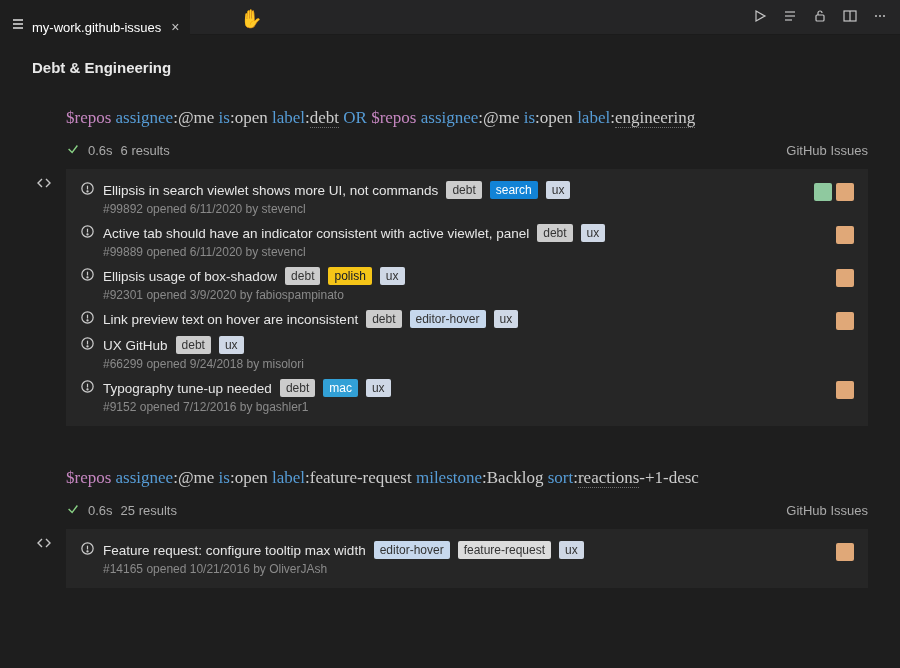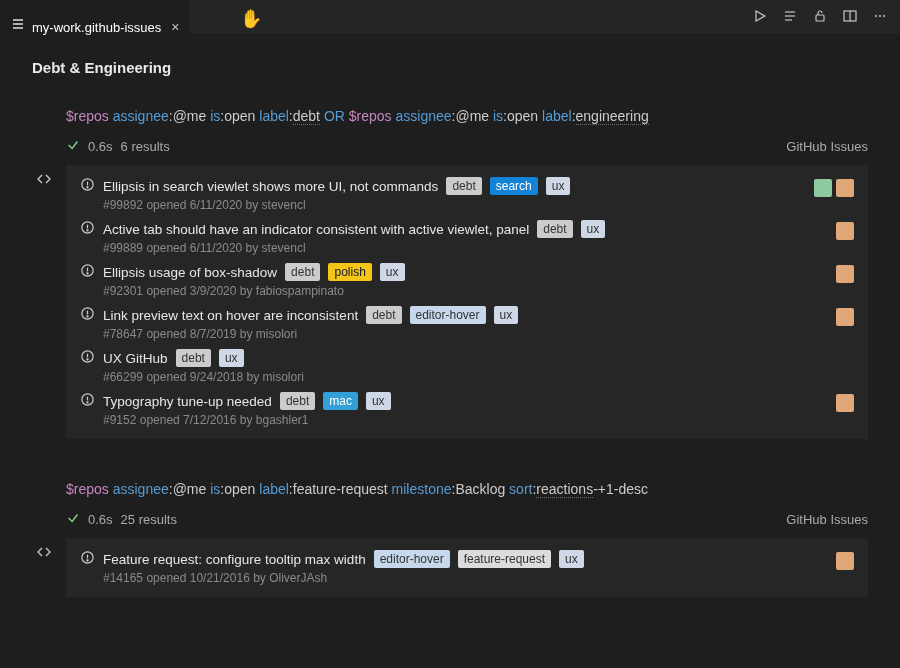--- a/index.html
+++ b/index.html
@@ -32,22 +32,22 @@
     font-size: 13px;
   }
   .tab .close { color: #c5c5c5; font-size: 14px; margin-left: 4px; }
   .tab-right { display:flex; align-items:center; gap: 14px; padding-right: 12px; color: #c5c5c5; }
   .icon-svg { width: 16px; height: 16px; display:inline-block; }
   .hand-cursor { position:absolute; top:8px; left:240px; color:#e8e8e8; font-size:18px; }
   .content { padding: 24px 32px 0 32px; height: calc(100% - 35px); overflow:hidden; }
   h2 { color:#e8e8e8; font-size: 15px; font-weight: 600; margin-bottom: 32px; }
   .query-block { margin-left: 34px; }
   .query {
-    font-family: Liberation Sans, sans-serif;
-    font-size: 14px;
+    font-family: Liberation Serif, serif;
+    font-size: 17px;
     color: #cccccc;
     margin-bottom: 14px;
     white-space: pre;
   }
   .tok-var { color: #c586c0; }
   .tok-key { color: #569cd6; }
   .tok-op  { color: #569cd6; }
   .tok-plain { color: #cccccc; }
   .dotted { border-bottom: 1px dotted #6e6e6e; }
   .result-meta {
@@ -204,21 +204,20 @@
               <span class="issue-icon"><svg viewBox="0 0 16 16" fill="none" stroke="currentColor" stroke-width="1.3">
                   <circle cx="8" cy="8" r="6"></circle>
                   <line x1="8" y1="5" x2="8" y2="9"></line>
                   <circle cx="8" cy="11" r="0.6" fill="currentColor"></circle>
                 </svg></span>
               <span class="issue-title">Link preview text on hover are inconsistent</span>
               <span class="label" style="background: rgb(204, 204, 204); color: rgb(51, 51, 51);">debt</span>
               <span class="label" style="background: rgb(199, 216, 237); color: rgb(51, 51, 51);">editor-hover</span>
               <span class="label" style="background: rgb(207, 216, 230); color: rgb(51, 51, 51);">ux</span>
             </div>
-            <div class="issue-sub">#78647 opened 8/7/2019 by misolori</div>
           </div>
           <div class="issue-row">
             <div class="issue-top">
               <span class="issue-icon"><svg viewBox="0 0 16 16" fill="none" stroke="currentColor" stroke-width="1.3">
                   <circle cx="8" cy="8" r="6"></circle>
                   <line x1="8" y1="5" x2="8" y2="9"></line>
                   <circle cx="8" cy="11" r="0.6" fill="currentColor"></circle>
                 </svg></span>
               <span class="issue-title">UX GitHub</span>
               <span class="label" style="background: rgb(204, 204, 204); color: rgb(51, 51, 51);">debt</span>

